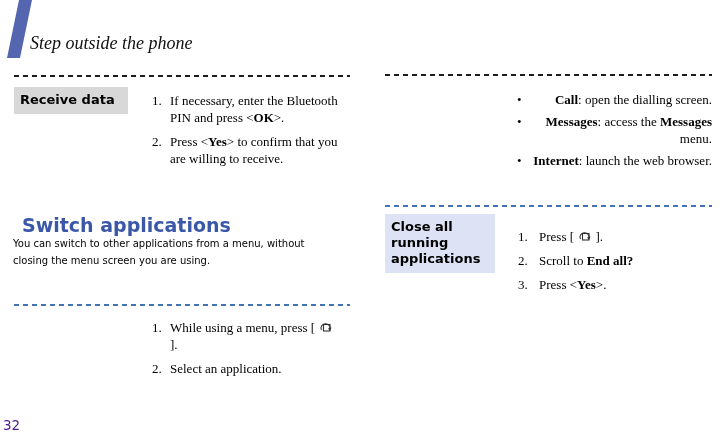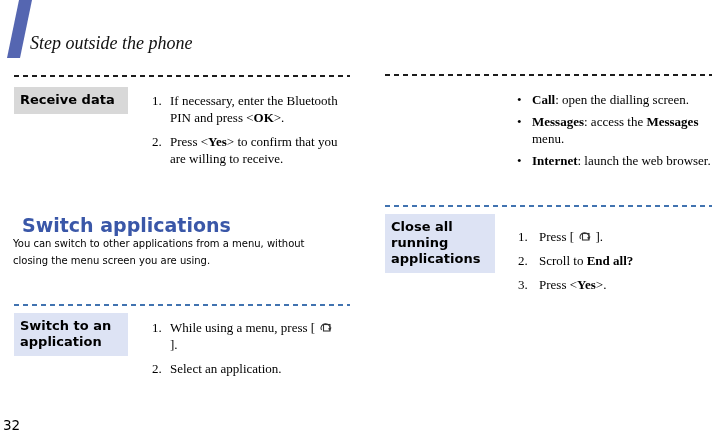--- a/index.html
+++ b/index.html
@@ -34,31 +34,31 @@
   .label.blue{background:#dde3f4;}
   
   ol.steps,ul.bullets{
     position:absolute;margin:12px;padding:0;list-style:none;
     font-size:13px;line-height:17px;font-family:Liberation Serif, serif;
   }
   ol.steps{counter-reset:step;}
   ol.steps li{position:relative;padding-left:18px;margin-bottom:7px;counter-increment:step;}
   ol.steps.wide li{padding-left:21px;}
   ol.steps li::before{content:counter(step) ".";position:absolute;left:0;top:0;}
-  ul.bullets li{position:relative;padding-left:16px;margin-bottom:5px;}
+  ul.bullets li{position:relative;padding-left:16px;margin-bottom:5px;text-align:right;}
   ul.bullets li::before{content:"\2022";position:absolute;left:1px;top:0;}
   b{font-weight:bold;}
   
   .section-heading{
     position:absolute;margin:8px;
     font-size:19px;font-weight:bold;color:#3a57a8;
     white-space:nowrap;
   }
   .body-text{position:absolute;font-size:10px;line-height:17px;}
-  .page-number{position:absolute;left:3px;top:417px;font-size:13.5px;color:#000000;text-align:center;}
+  .page-number{position:absolute;left:3px;top:417px;font-size:13.5px;color:#4c1d95;text-align:center;}
   .key-icon{vertical-align:-1px;margin:0 1px;}
 </style>
 </head>
 <body>
 
 <div class="page">
 
   <svg class="stripe" width="40" height="60" viewBox="0 0 40 60">
     <polygon points="19,0 32,0 20,58 7,58" fill="#5566b1"></polygon>
   </svg>
@@ -72,21 +72,20 @@
     <li><span>If necessary, enter the Bluetooth PIN and press &lt;</span><b>OK</b><span>&gt;.</span></li>
     <li><span>Press &lt;</span><b>Yes</b><span>&gt; to confirm that you are willing to receive.</span></li>
   </ol>
 
   <h2 class="section-heading" style="left:14px;top:206px">Switch applications</h2>
 
   <div class="body-text" style="left:13px;top:235px;width:322px">You can switch to other applications from a menu, without closing the menu screen you are using.</div>
 
   <div class="rule rule-blue" style="left:14px;top:304px;width:336px"></div>
 
-  <div class="label blue" style="left:14px;top:313px;width:114px">Switch to an application</div>
 
   <ol class="steps" style="left:140px;top:307px;width:190px">
     <li><span>While using a menu, press [</span>
   <svg class="key-icon" width="13" height="12" viewBox="0 0 13 12">
     <rect x="4.5" y="3.5" width="6.5" height="6.5" fill="none" stroke="#333" stroke-width="1.1"></rect>
     <path d="M2.5 9 A 4.6 4.2 0 1 1 11 8.2" fill="none" stroke="#333" stroke-width="1.1"></path>
     <path d="M12.6 6.6 L10.9 10 L9 7.4 Z" fill="#333"></path>
   </svg>
 <span>].</span></li>
     <li><span>Select an application.</span></li>

